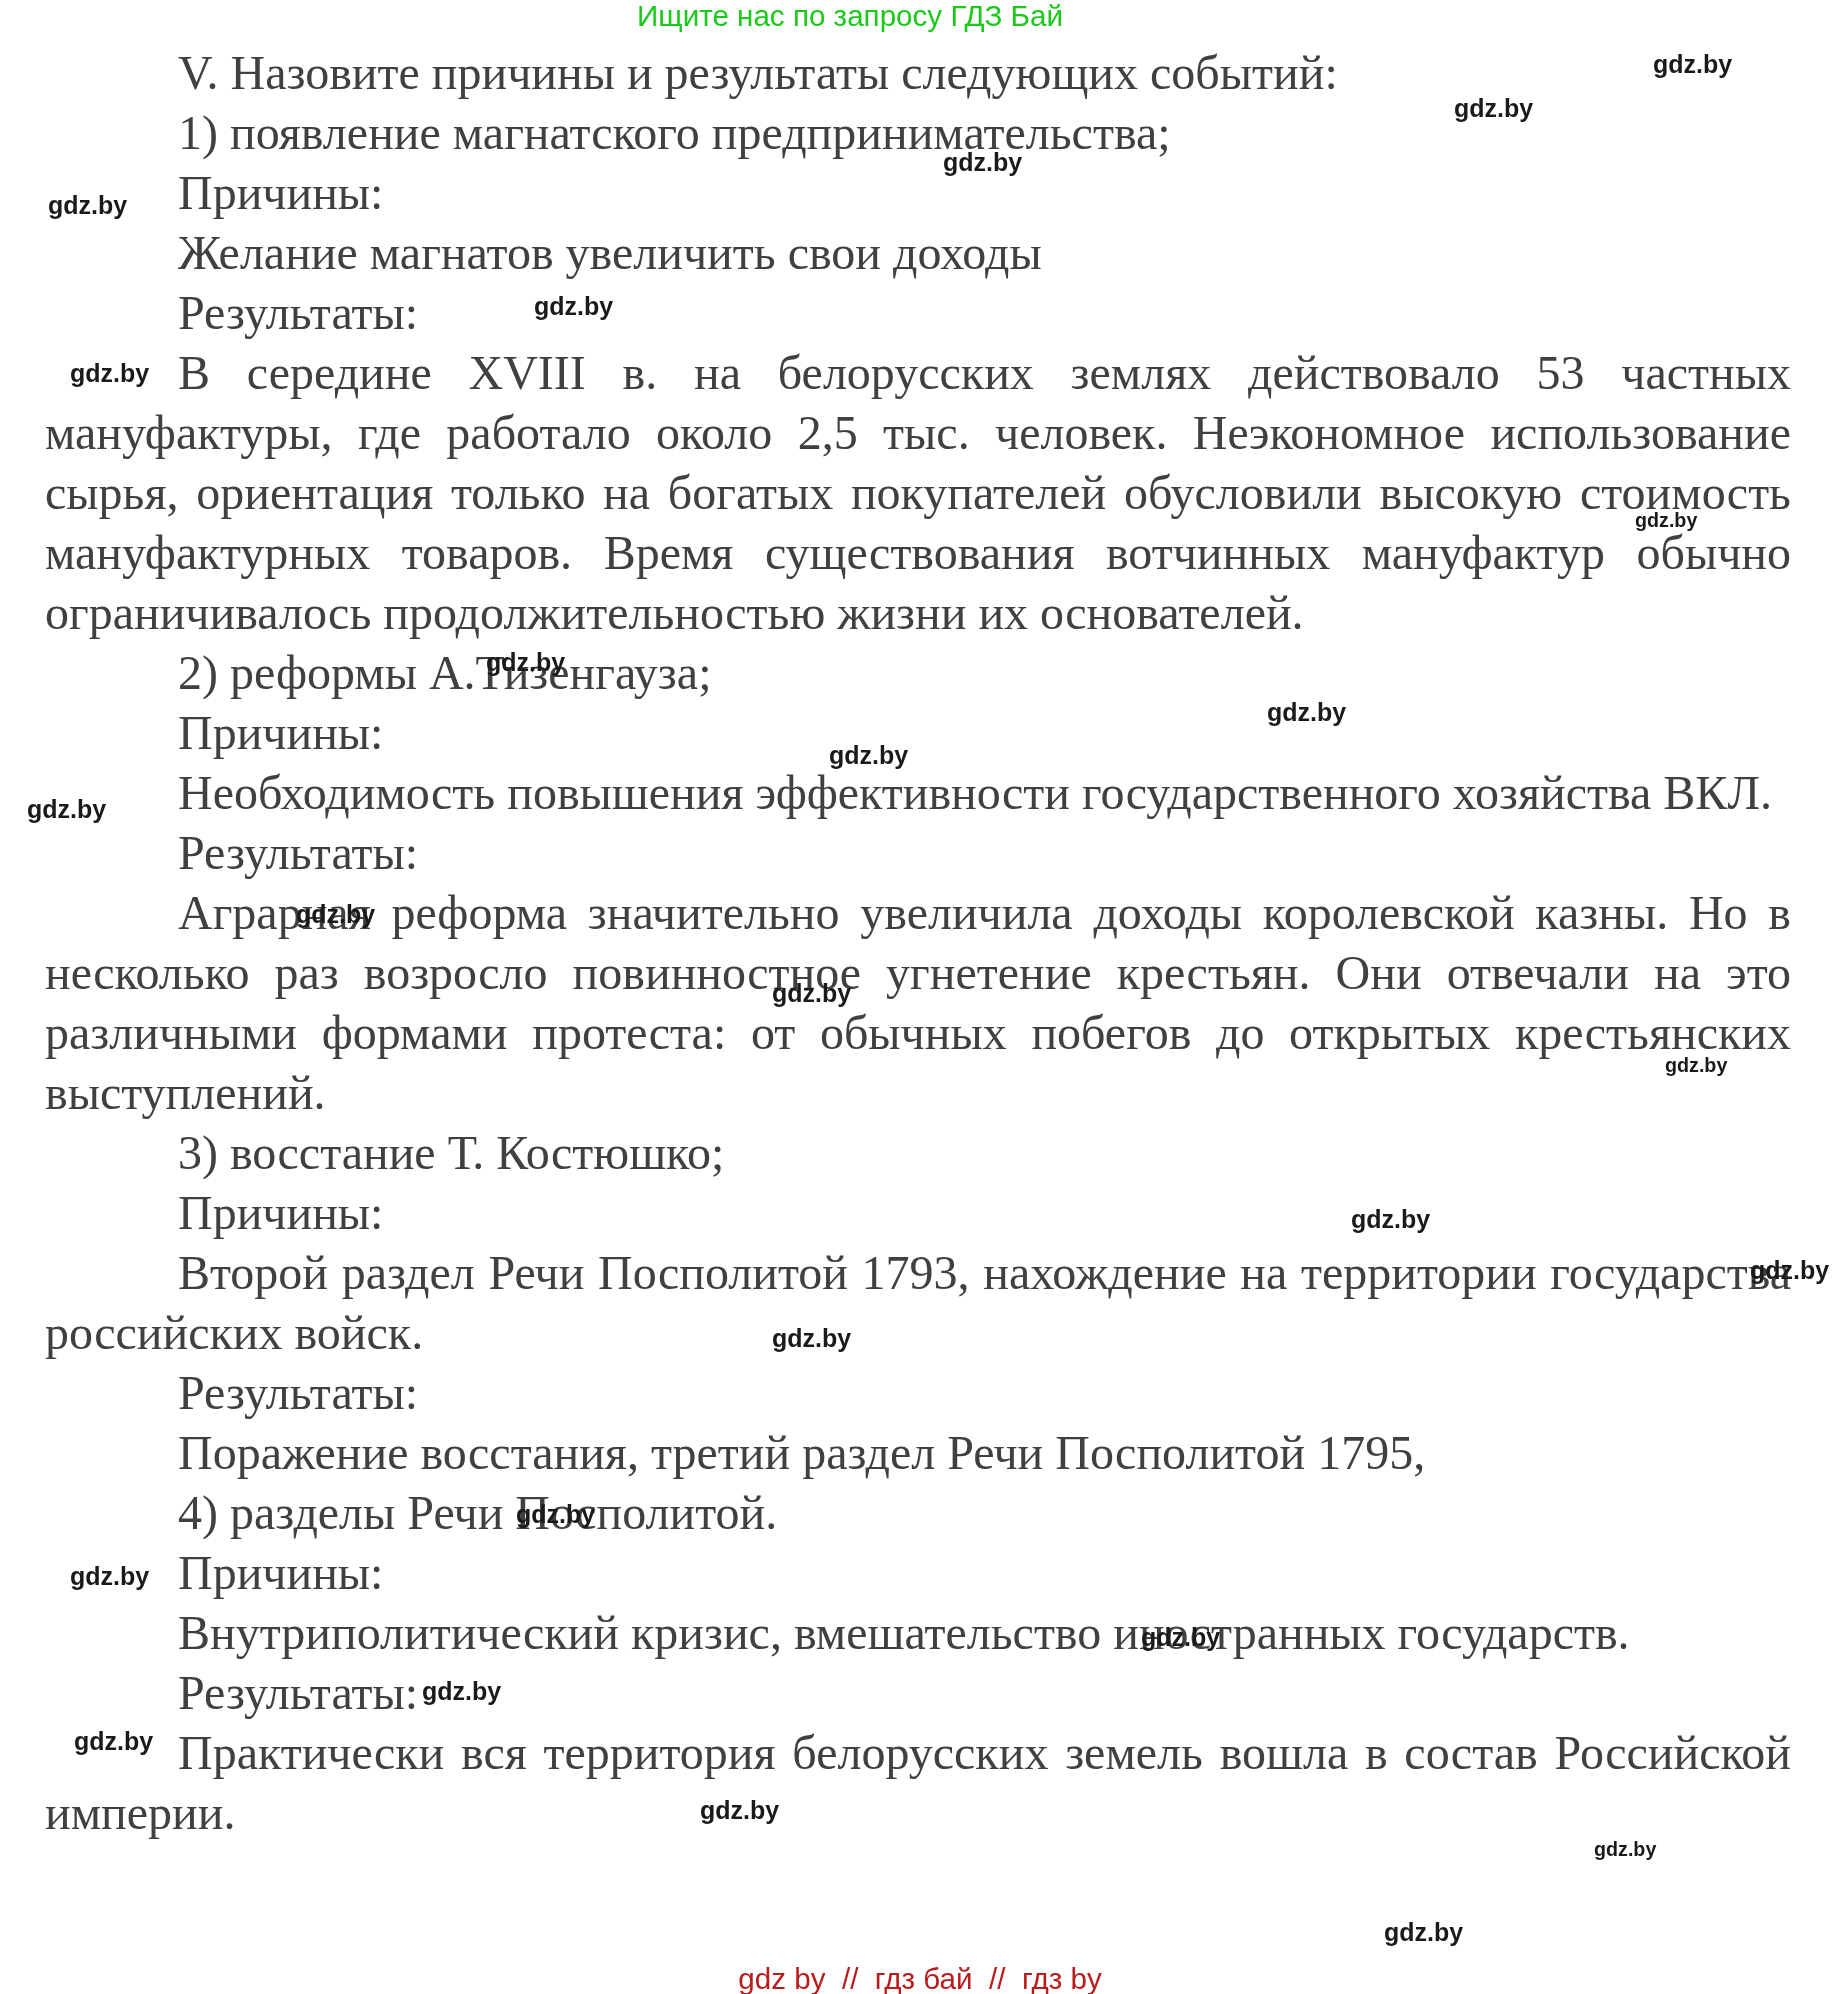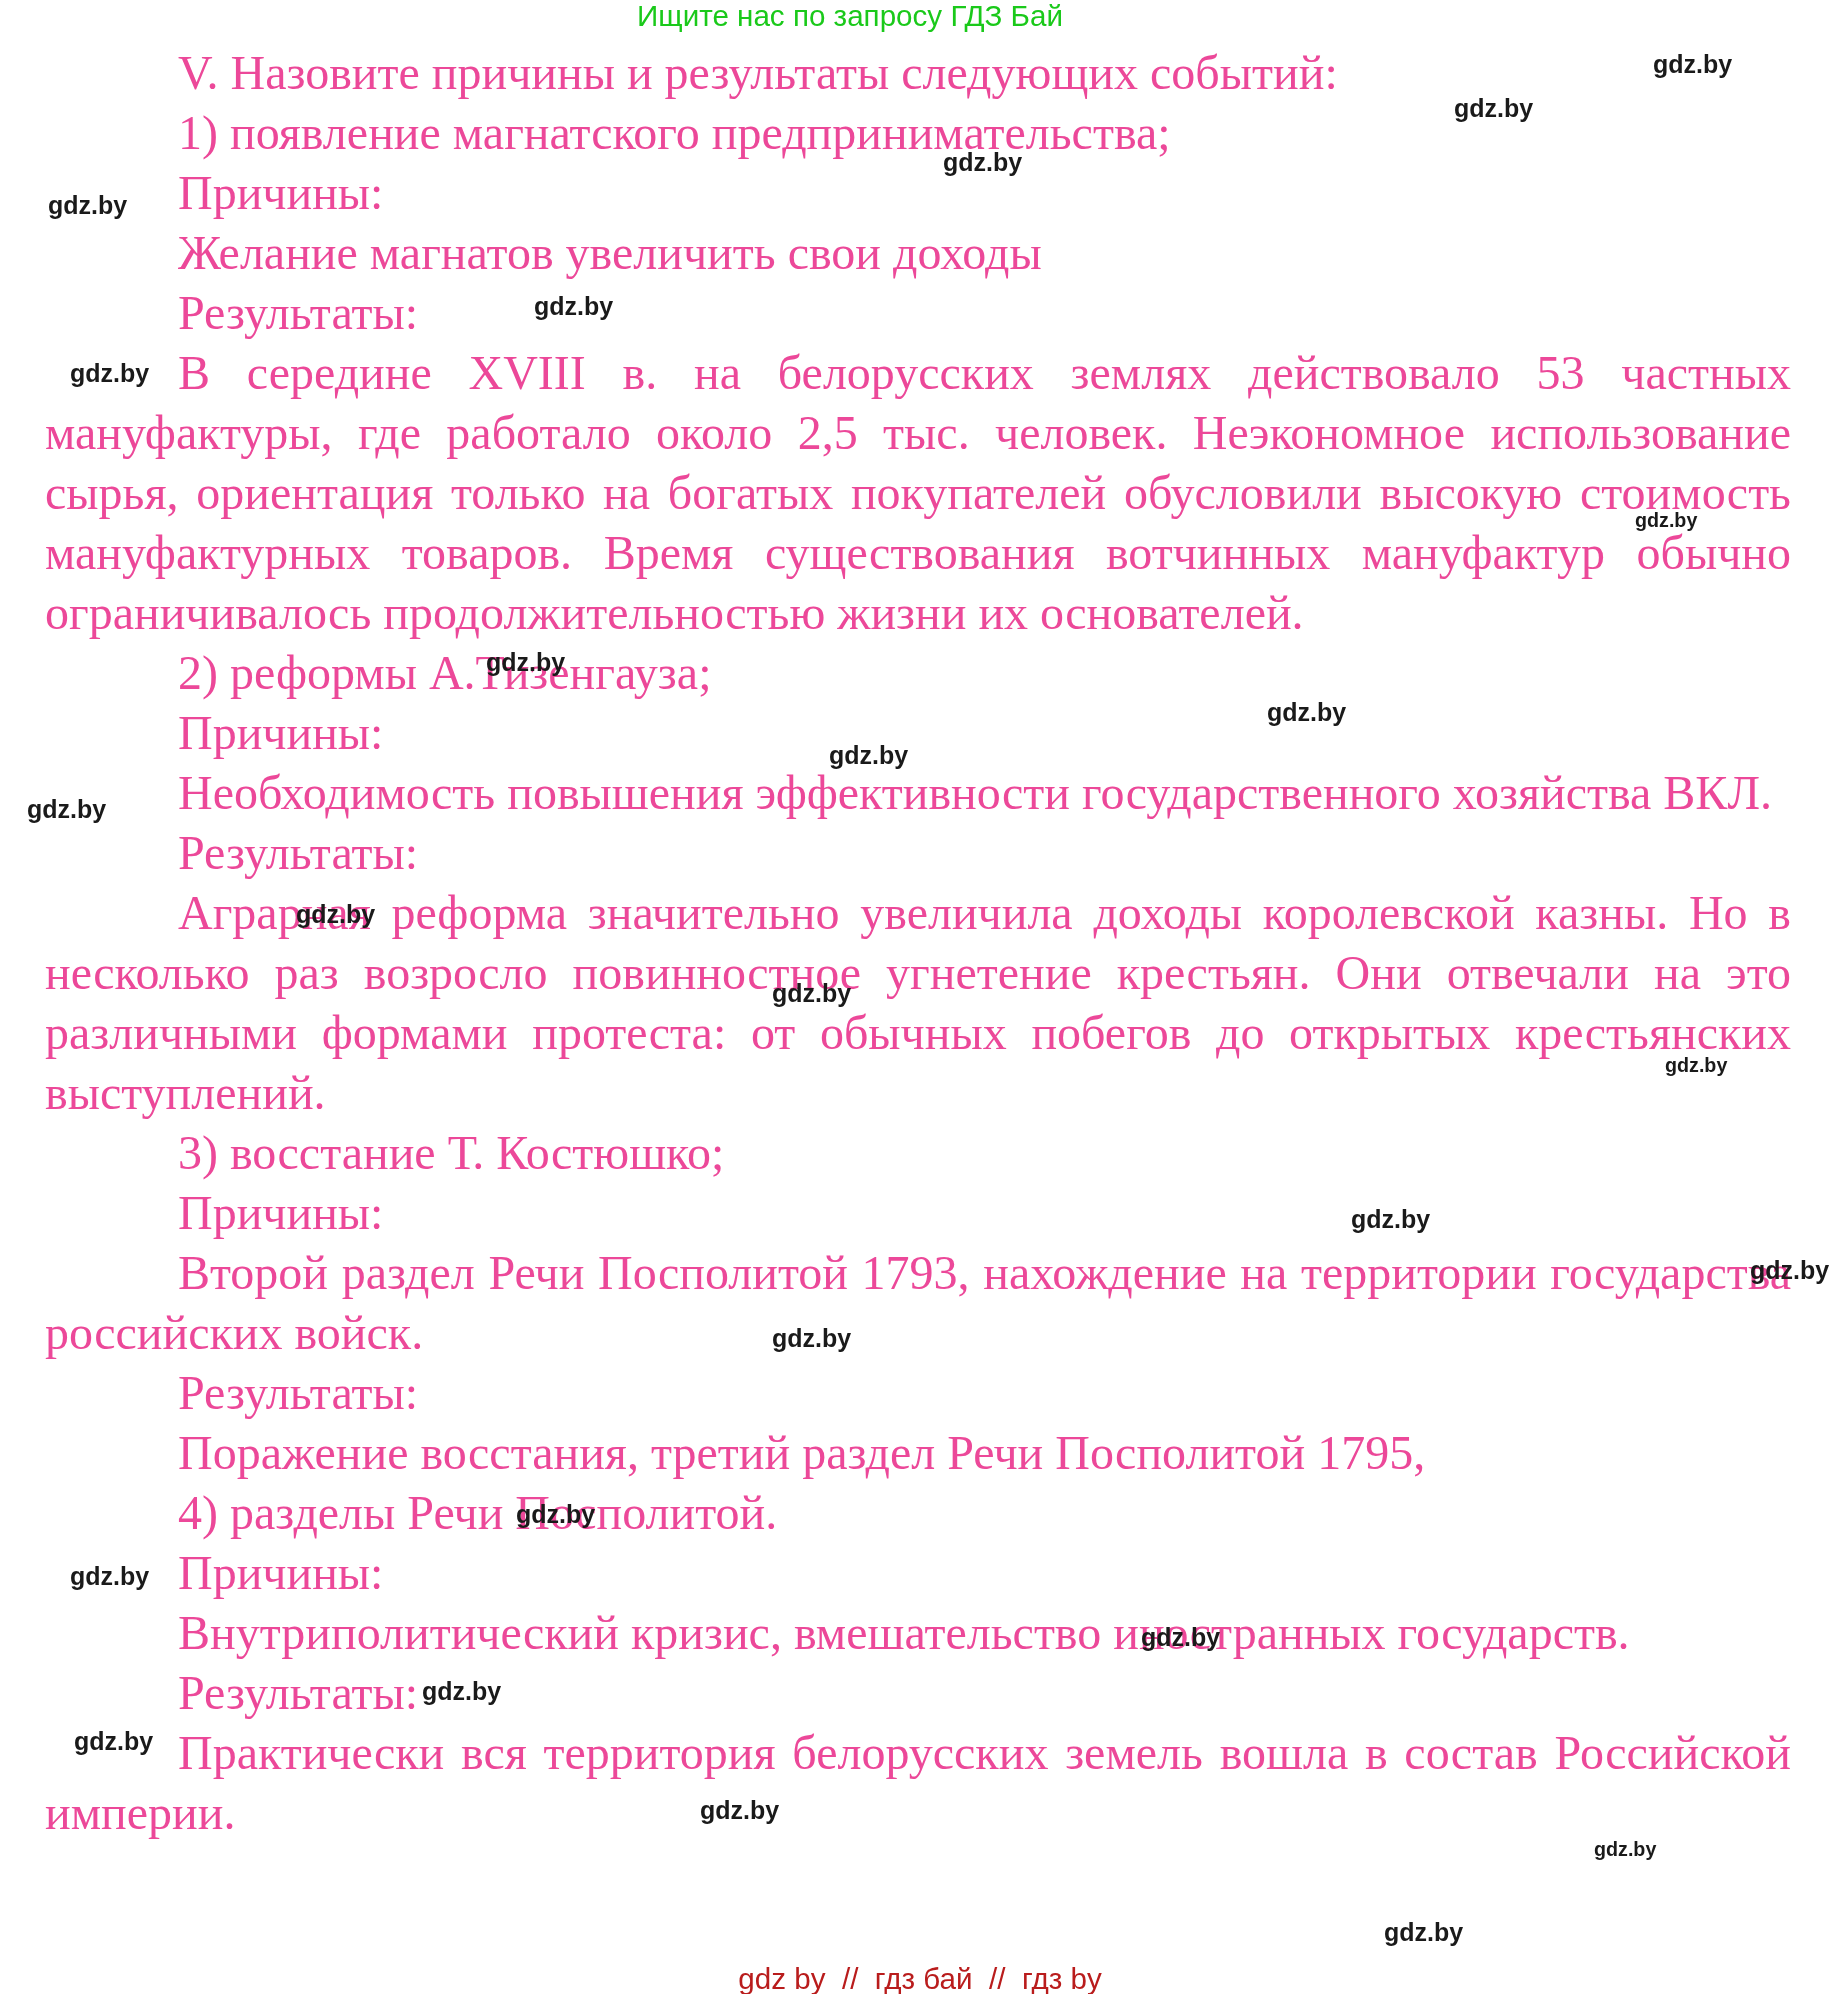--- a/index.html
+++ b/index.html
@@ -5,21 +5,21 @@
   html, body { margin: 0; padding: 0; background: #ffffff; }
   body { width: 1840px; height: 1994px; position: relative; overflow: hidden; }
   .banner {
     position: absolute; left: 0; top: 0; width: 1700px; text-align: center;
     font-family: "Liberation Sans", sans-serif; font-size: 29.6px; line-height: 32px;
     color: #1ac91a; top: 0px;
   }
   .doc {
     position: absolute; left: 45px; top: 43px; width: 1746px;
     font-family: "Liberation Serif", serif; font-size: 48px; line-height: 60px;
-    color: #ec4899;
+    color: #404040;
   }
   .doc p { margin: 0; text-align: justify; text-align-last: left; }
   .doc .ind { text-indent: 133px; }
   .doc .lbl { padding-left: 133px; }
   .wm {
     position: absolute; font-family: "Liberation Sans", sans-serif; font-size: 25px;
     line-height: 27px; color: #1a1a1a; white-space: nowrap; font-weight: bold;
   }
   .wm.sm { font-size: 19.7px; line-height: 21.5px; }
   .footer {

